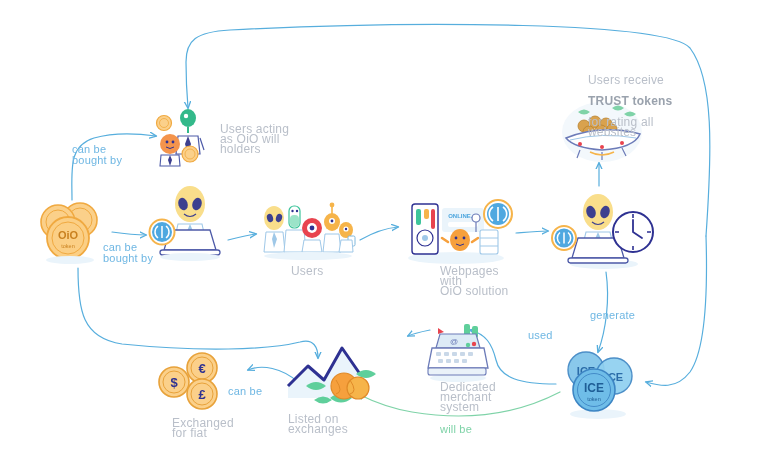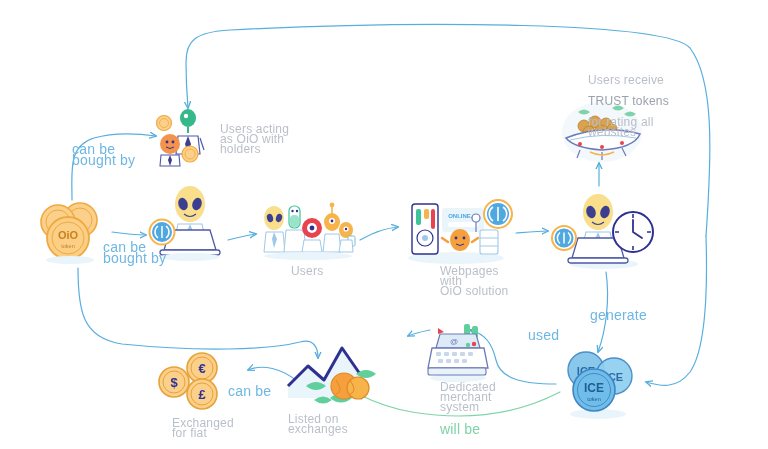--- a/index.html
+++ b/index.html
@@ -2,23 +2,23 @@
 <html><head>
 <meta charset="utf-8">
 <style>
   html,body{margin:0;padding:0;background:#ffffff;}
   body{width:768px;height:449px;overflow:hidden;
        font-family:"Liberation Sans","DejaVu Sans",sans-serif;}
   #stage{position:relative;width:768px;height:449px;background:#fff;}
   #arrows{position:absolute;left:0;top:0;width:768px;height:449px;}
   .node{position:absolute;}
   .cap{position:absolute;color:#b9bfc9;font-size:12px;line-height:10px;letter-spacing:.2px;white-space:pre-line;}
-  .lbl{position:absolute;color:#6fb7e3;font-size:14px;line-height:11px;letter-spacing:.2px;white-space:pre-line;}
+  .lbl{position:absolute;color:#6fb7e3;font-size:11px;line-height:11px;letter-spacing:.2px;white-space:pre-line;}
   .lbl.green{color:#7fd3a8;}
-  .cap b{color:#9aa2ad;font-weight:normal;}
+  .cap b{color:#9aa2ad;font-weight:bold;}
   svg{display:block;overflow:visible;}
 </style>
 </head>
 <body>
 
 <div id="stage">
 
   <svg id="arrows" viewBox="0 0 768 449" xmlns="http://www.w3.org/2000/svg">
     <defs>
       <marker id="ah-blue" markerWidth="7" markerHeight="7" refX="5.4" refY="3" orient="auto">
@@ -99,21 +99,21 @@
         <path d="M14 41 Q18 44 22 41" stroke="#2E3192" stroke-width="1" fill="none"></path>
         <path d="M9 49 L27 49 L28 60 L8 60 Z" fill="#ffffff" stroke="#4D5AA8" stroke-width="1.1"></path>
         <path d="M18 49 L16 54 L18 60 L20 54 Z" fill="#3C3F8F"></path>
 
         <circle cx="38" cy="48" r="8" fill="#FBD08A" stroke="#F0A940" stroke-width="1.2"></circle>
         <circle cx="38" cy="48" r="5" fill="none" stroke="#F0A940" stroke-width=".8"></circle>
       </g>
     </svg>
   </div>
   <div class="cap" style="left:220px;top:124px;width:70px;">Users acting
-as OiO with
+as OiO will
 holders</div>
 
   <div class="node" style="left:142px;top:184px;">
     <svg width="90" height="78" viewBox="0 0 90 78">
       <g>
 
         <ellipse cx="48" cy="20" rx="15" ry="18" fill="#F9DE8B"></ellipse>
         <ellipse cx="41" cy="20" rx="4.6" ry="6.4" fill="#3C3F8F" transform="rotate(-18 41 20)"></ellipse>
         <ellipse cx="55" cy="20" rx="4.6" ry="6.4" fill="#3C3F8F" transform="rotate(18 55 20)"></ellipse>
         <path d="M42 30 Q48 35 54 30" stroke="#3C3F8F" stroke-width="1.1" fill="none"></path>

